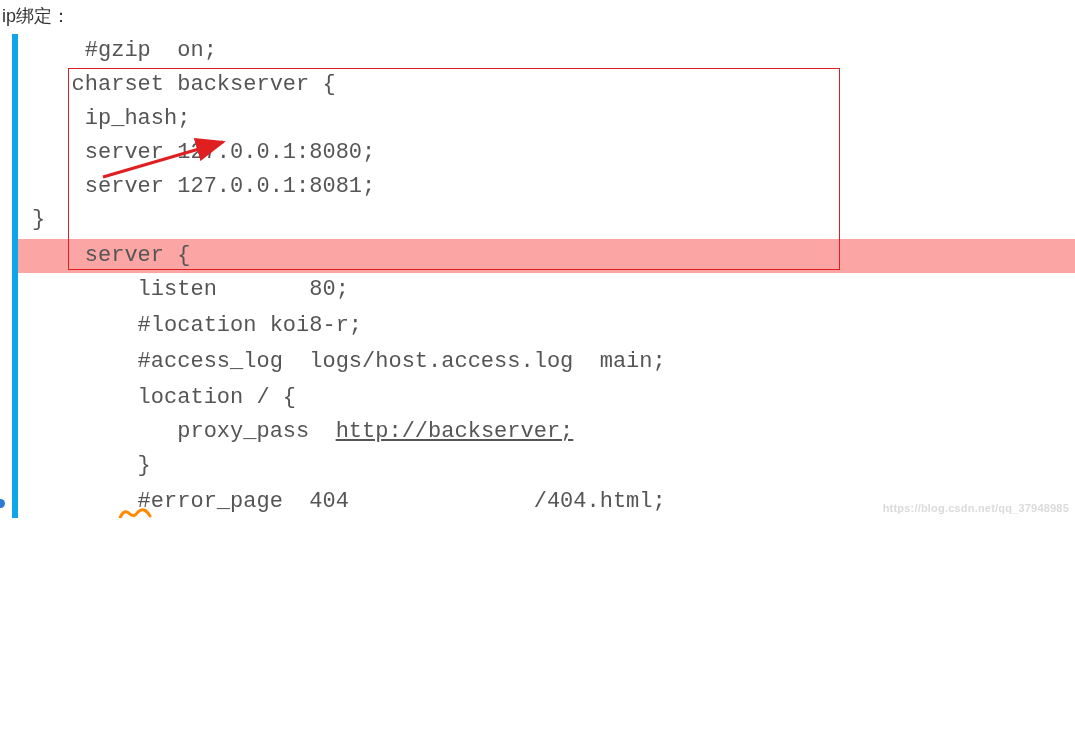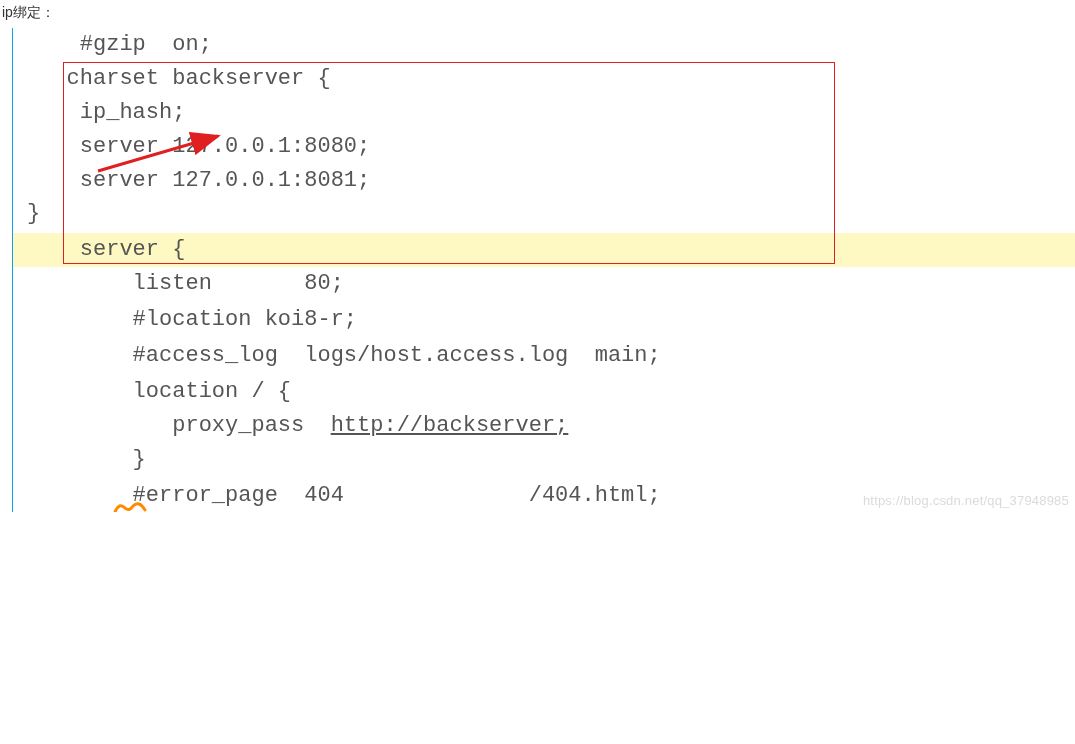--- a/index.html
+++ b/index.html
@@ -6,63 +6,64 @@
     margin: 0;
     padding: 0;
     font-family: "Microsoft YaHei", Arial, sans-serif;
     font-size: 14px;
     color: #333;
     background: #fff;
     width: 1075px;
   }
   .heading {
     margin: 4px 0 6px 2px;
-    font-size: 14px;
+    font-size: 18px;
   }
   .code-area {
     position: relative;
     margin-left: 12px;
     padding: 0;
     font-family: "Courier New", Consolas, monospace;
     font-size: 22px;
     color: #555;
     line-height: 1.45;
-    border-left: 1px solid #0ea5e9;
+    border-left: 6px solid #0ea5e9;
   }
   .code-line {
     padding: 1px 0 1px 14px;
     white-space: pre;
     position: relative;
   }
   .highlight-line {
-    background: #fef9c3;
+    background: #fca5a5;
   }
   .red-box {
     position: absolute;
     border: 1px solid #e02020;
     pointer-events: none;
   }
   .arrow {
     position: absolute;
     pointer-events: none;
   }
   a.ul {
     color: #555;
     text-decoration: underline;
     text-align: center;
   }
   .watermark {
     position: absolute;
     right: 6px;
     bottom: 2px;
     font-family: Arial, sans-serif;
-    font-size: 13px;
+    font-size: 11px;
     color: rgba(150,150,150,0.35);
     letter-spacing: 0.2px;
     pointer-events: none;
+    font-weight: bold;
   }
   .blue-dot {
     position: absolute;
     left: -22px;
     bottom: 10px;
     width: 9px;
     height: 9px;
     border-radius: 50%;
     background: #2a7bd6;
   }

